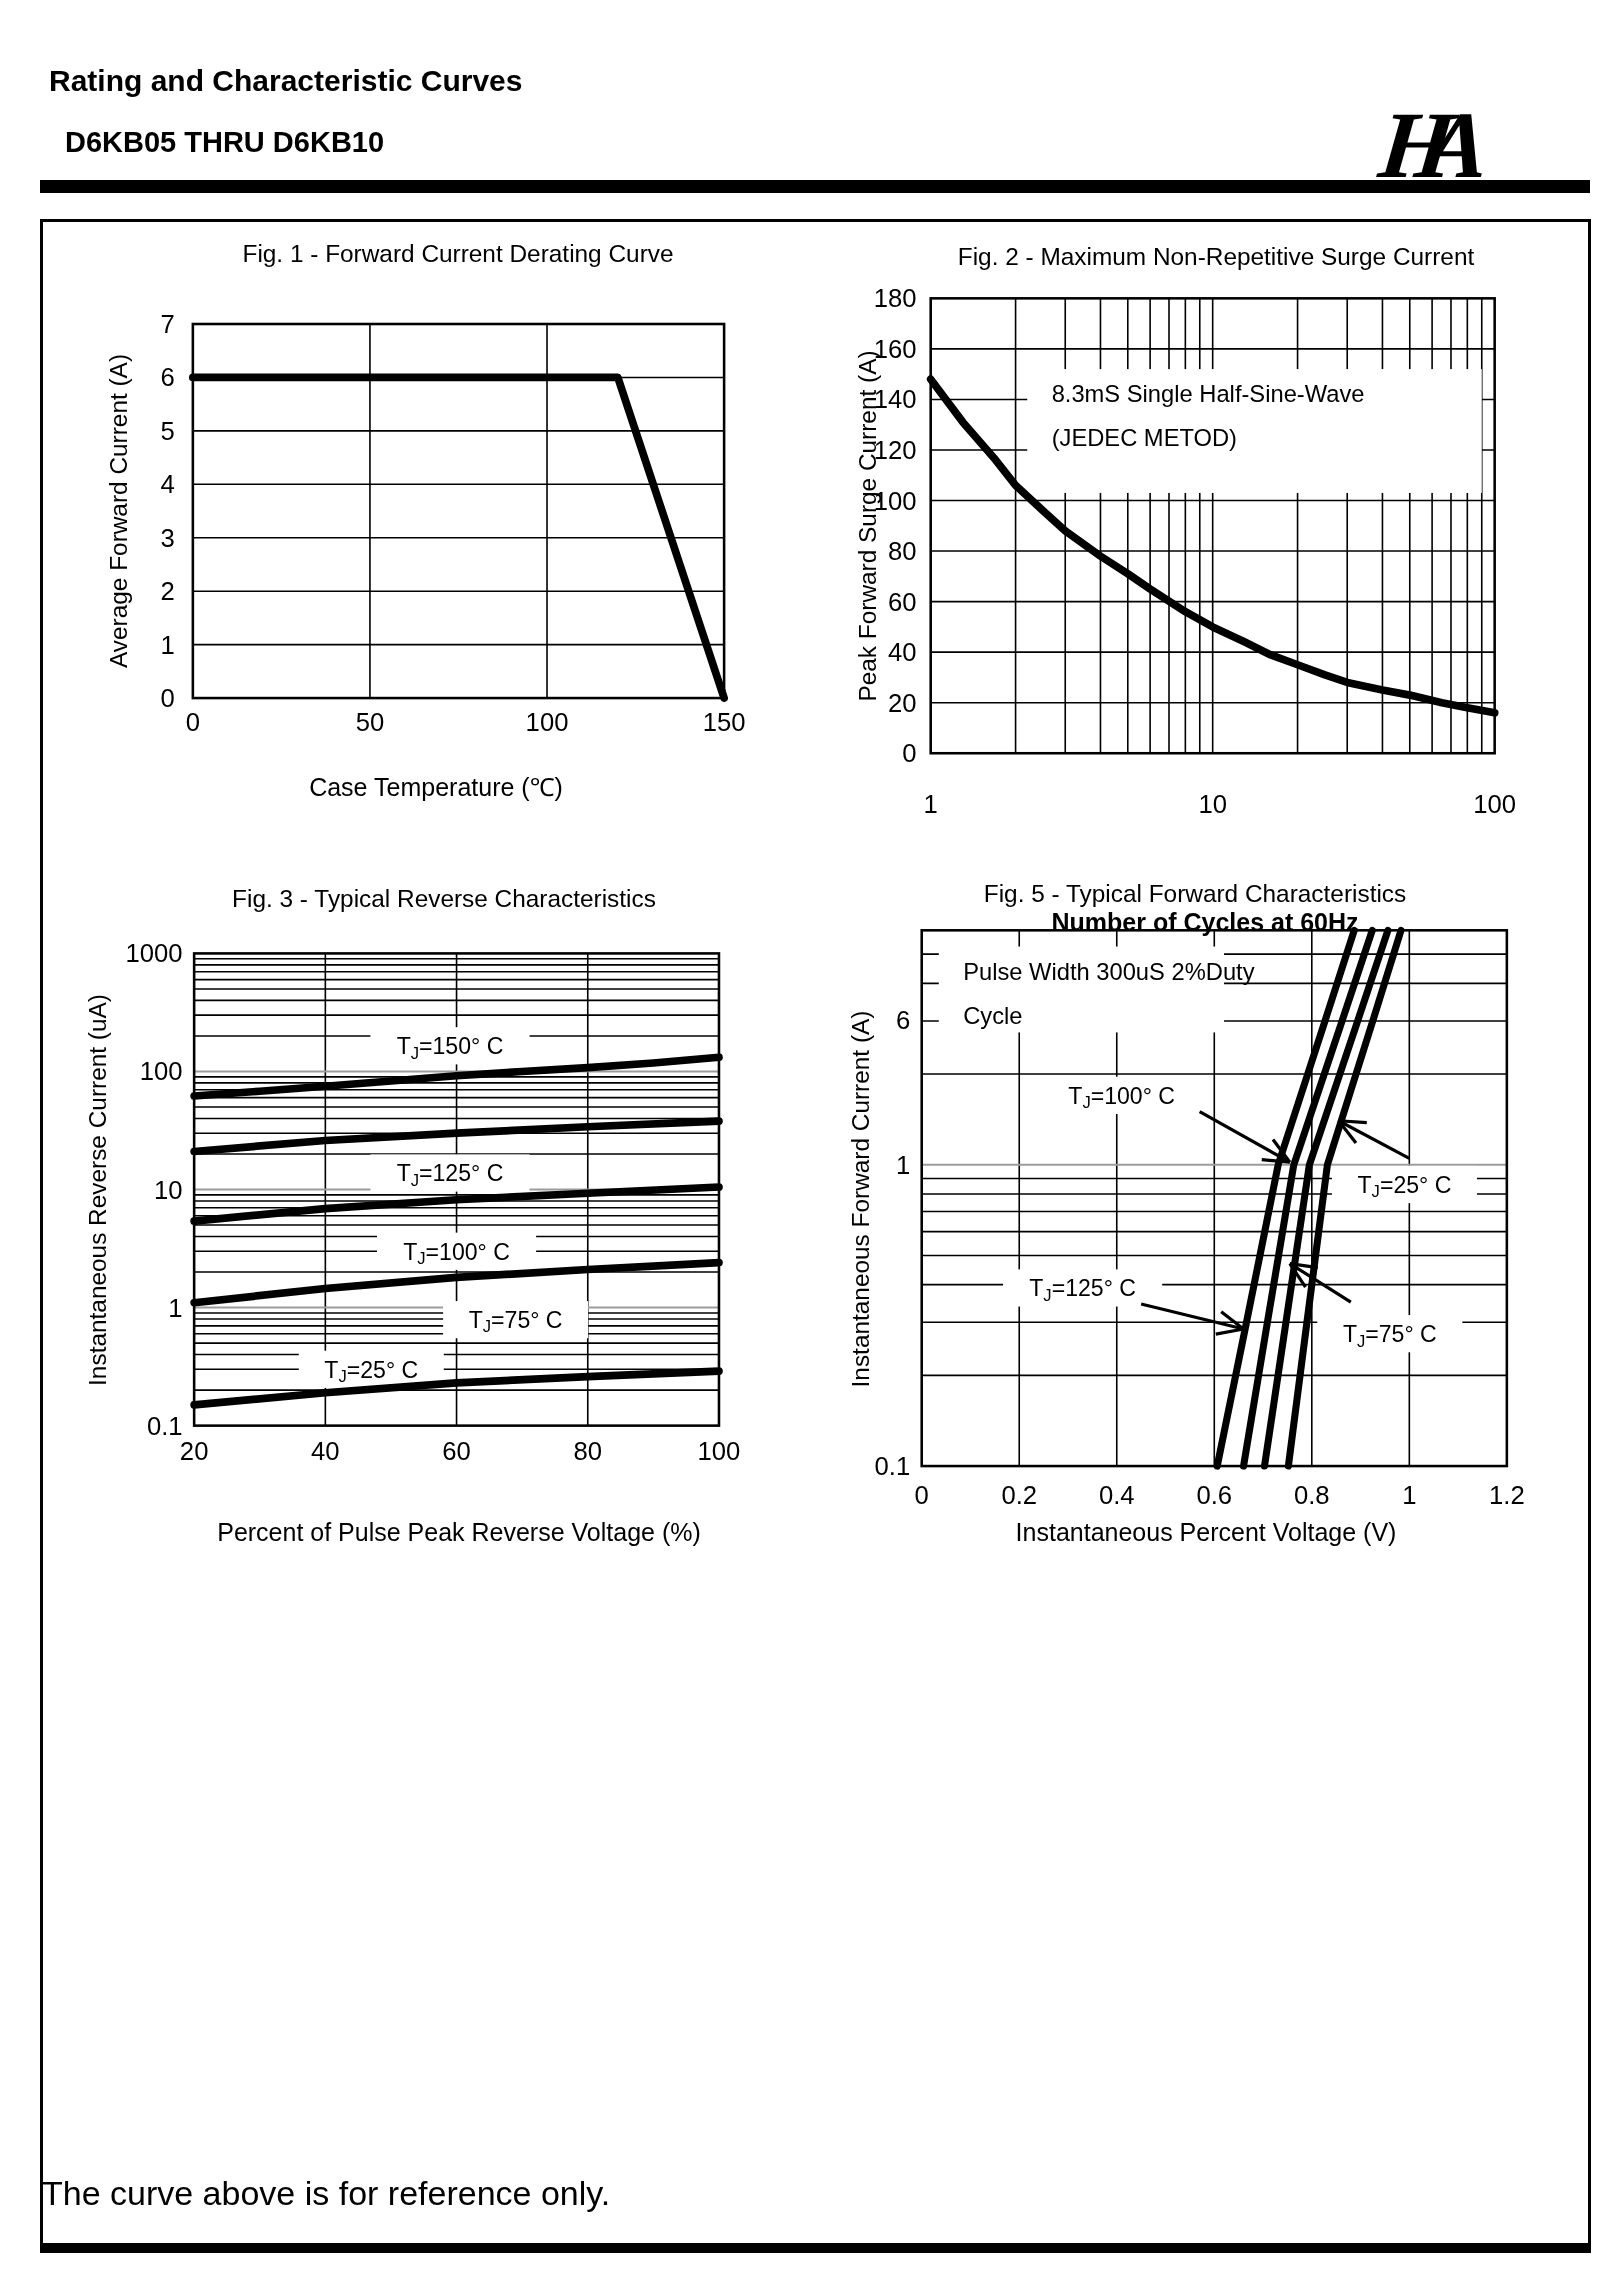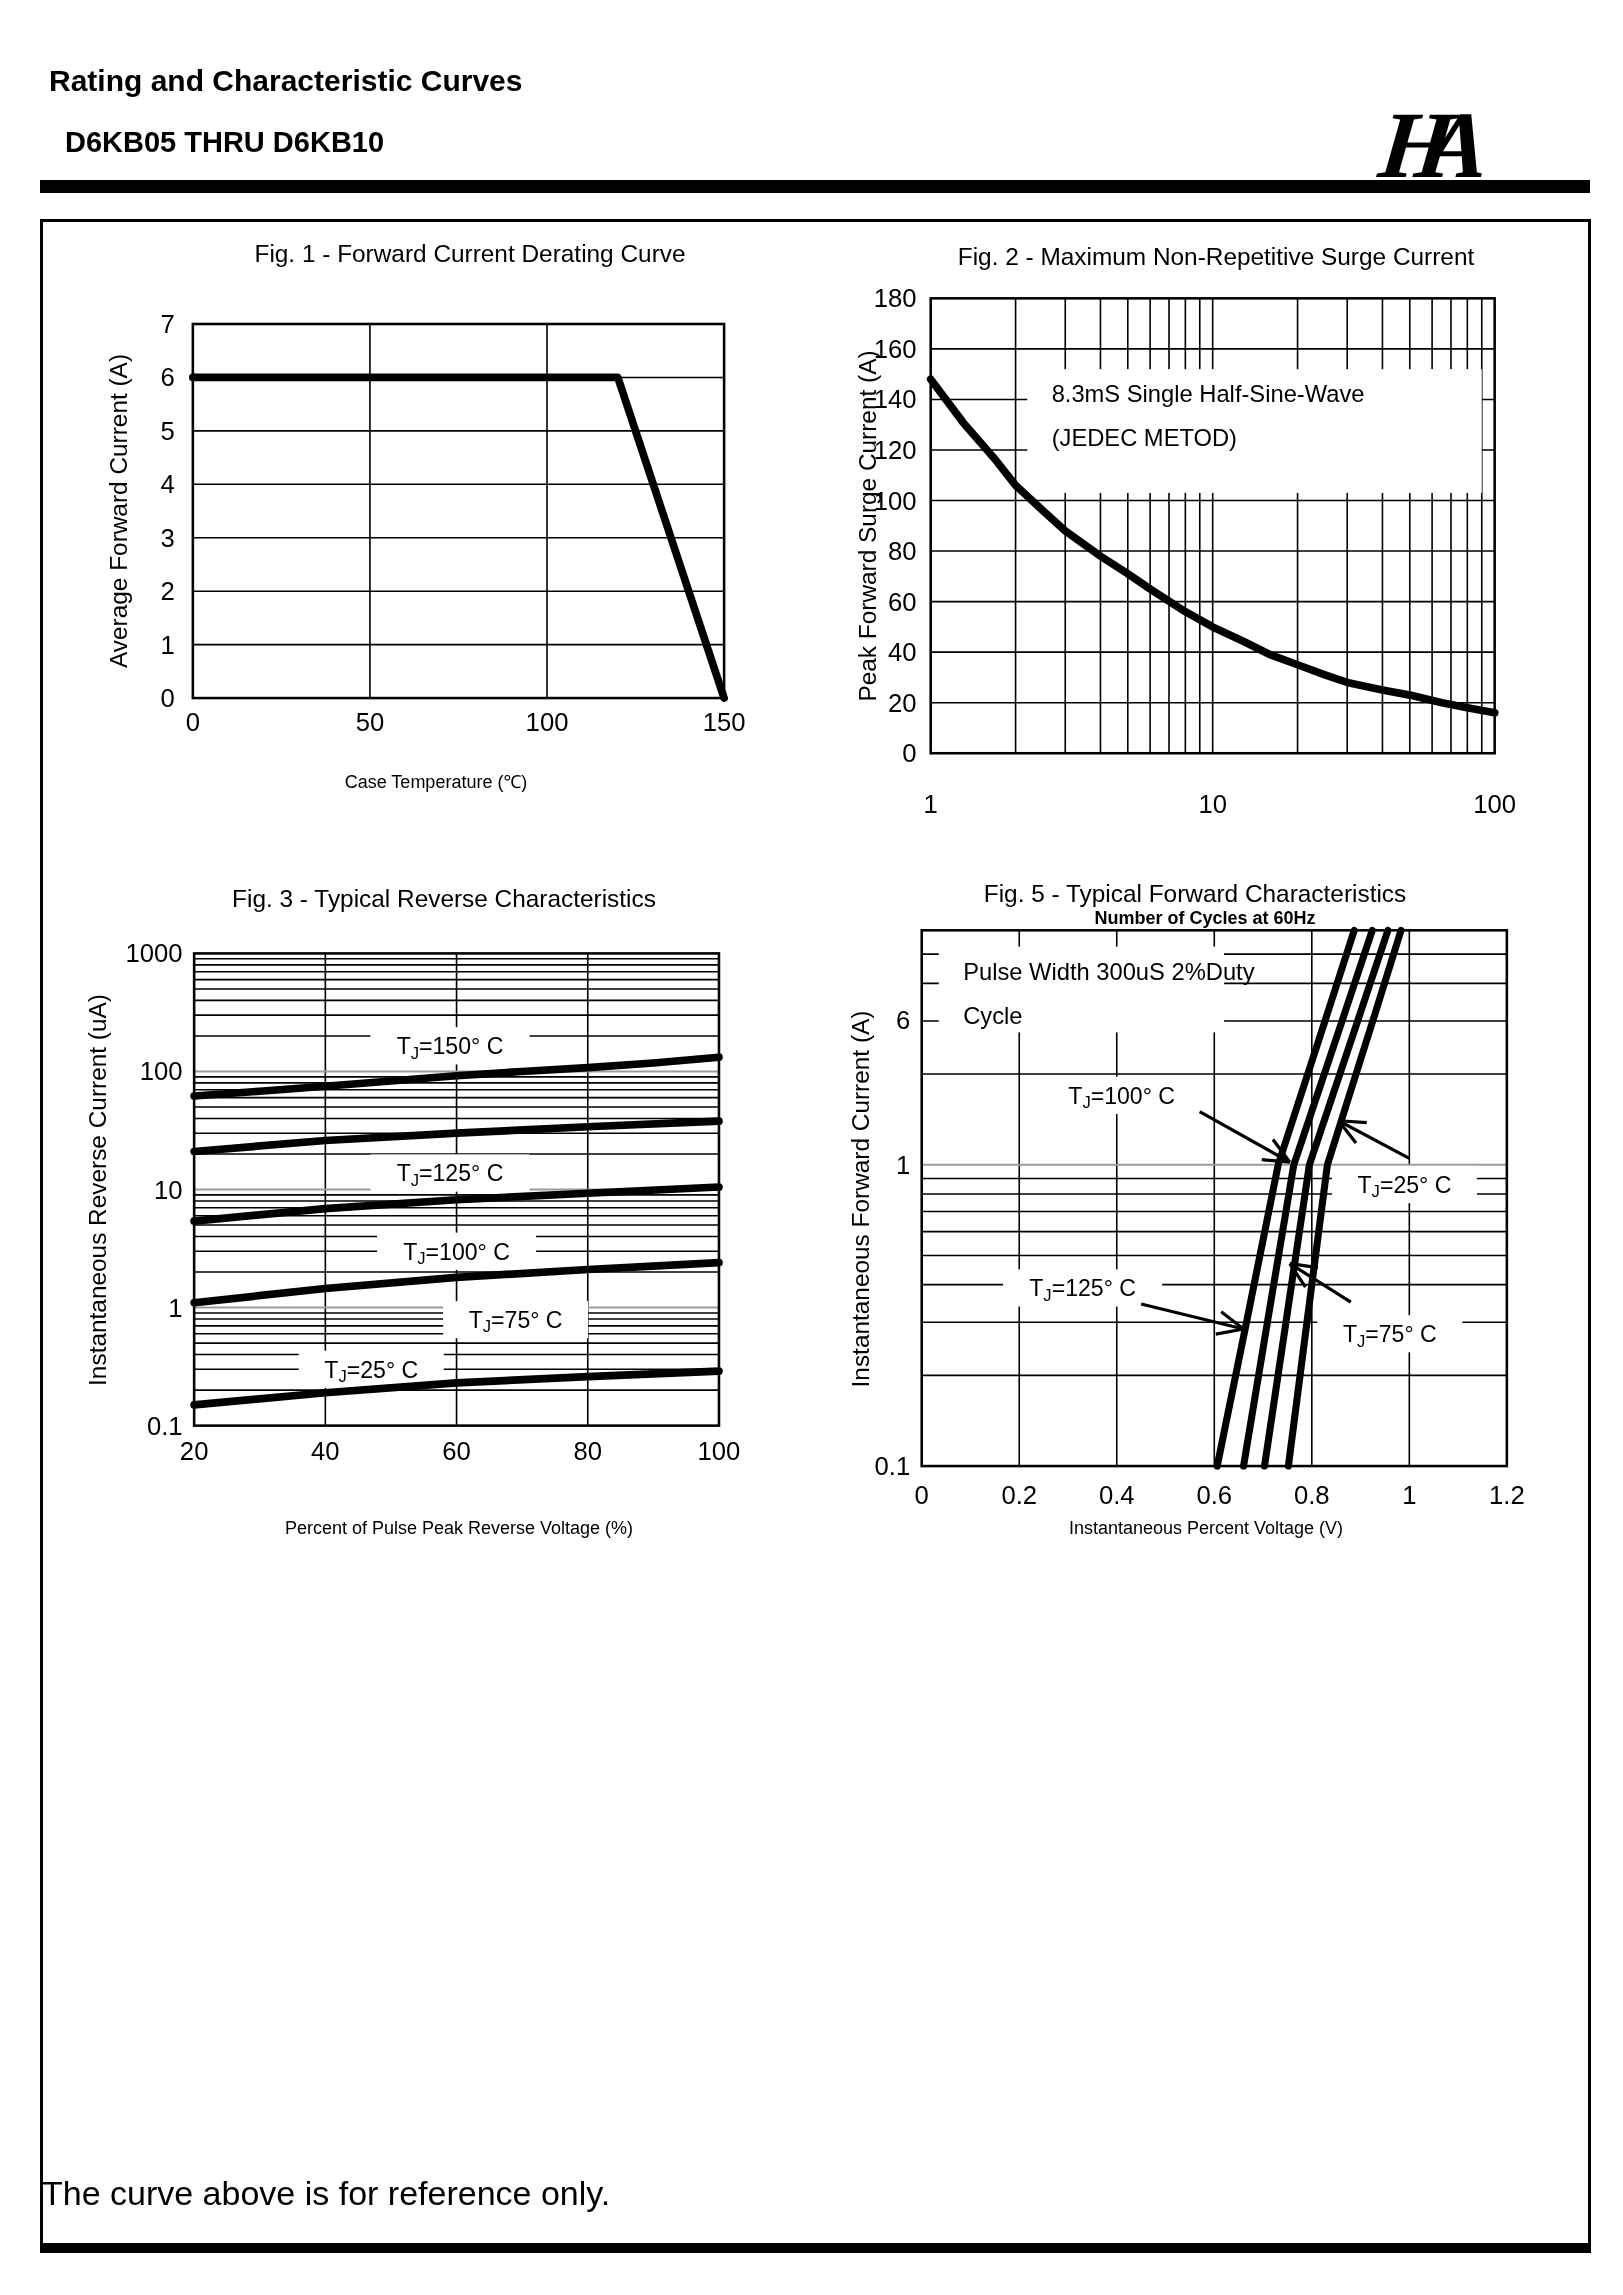--- a/index.html
+++ b/index.html
@@ -7,25 +7,25 @@
         font-family:"Liberation Sans",sans-serif;color:#000;overflow:hidden;}
   .h1{position:absolute;left:49px;top:64px;font-size:30px;font-weight:bold;white-space:nowrap;}
   .h2{position:absolute;left:49px;top:126px;font-size:29px;font-weight:bold;white-space:nowrap;margin-left:16px;}
   .logo{position:absolute;left:1380px;top:90px;width:205px;font-family:"Liberation Serif",serif;
         font-style:italic;font-weight:bold;font-size:95px;letter-spacing:-0.30em;
         transform:skewX(-6deg);white-space:nowrap;}
   .header-bar{position:absolute;left:40px;top:180px;width:1550px;height:13px;background:#000;}
   .content-box{position:absolute;left:40px;top:219px;width:1545px;height:2021px;
                border:3.2px solid #000;border-bottom:10.3px solid #000;}
   .fig-title{position:absolute;font-size:24.4px;transform:translateX(-50%);white-space:nowrap;}
-  #fig1-title{left:458px;top:240px;margin-left:12px;}
+  #fig1-title{left:458px;top:240px;}
   #fig2-title{left:1216px;top:243px;}
   #fig3-title{left:444px;top:852px;margin-top:33px;}
   #fig4-title{left:1195px;top:880px;}
-  .xlab{position:absolute;font-size:18px;transform:translateX(-50%);white-space:nowrap;}
+  .xlab{position:absolute;font-size:25px;transform:translateX(-50%);white-space:nowrap;}
   #fig1-xlab{left:436px;top:769px;}
   #fig2-xlab{left:1205px;top:908px;font-weight:bold;}
   #fig3-xlab{left:459px;top:1518px;}
   #fig4-xlab{left:1206px;top:1518px;}
   .ylab{position:absolute;font-size:24.4px;white-space:nowrap;
         transform:translate(-50%,-50%) rotate(-90deg);}
   #fig1-ylab{left:119px;top:511px;}
   #fig2-ylab{left:868px;top:526px;}
   #fig3-ylab{left:98px;top:1190px;}
   #fig4-ylab{left:861px;top:1199px;}

